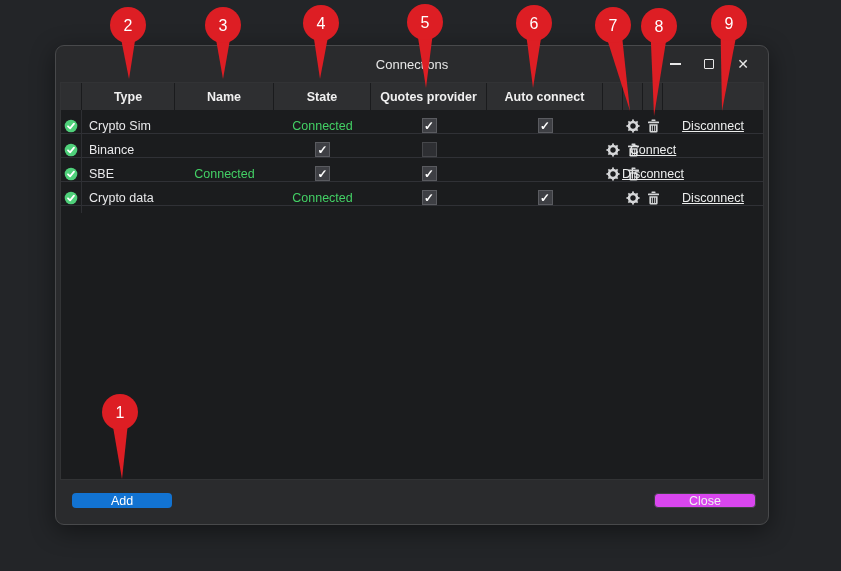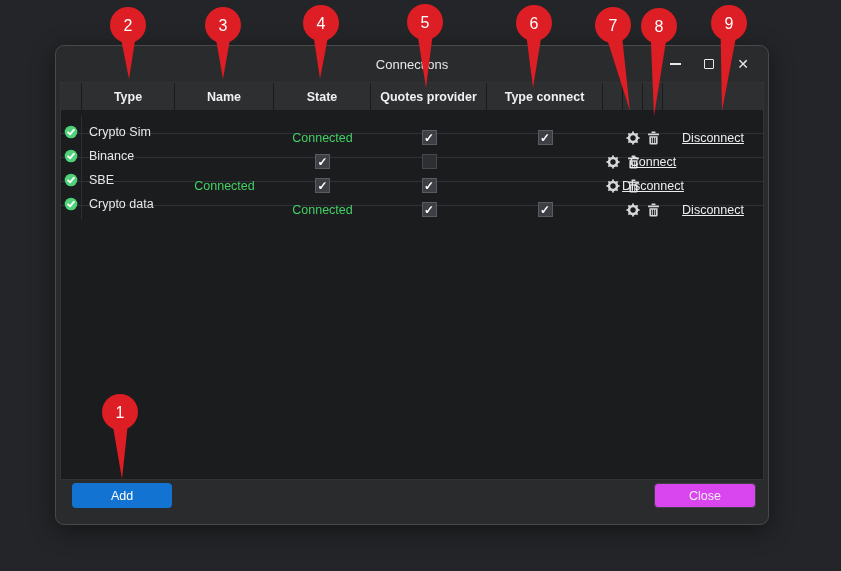--- a/index.html
+++ b/index.html
@@ -53,40 +53,40 @@
     border-right:1px solid #1a1b1d;
     display:flex; align-items:center; justify-content:center;
     font-size:12.5px; font-weight:700; color:#f0f0f0;
     white-space:nowrap; overflow:hidden;
   }
   .thead .hcell:last-child { border-right:none; }
   .trow { height:24px; border-bottom:1px solid #303136; }
   .cell { height:31px; display:flex; align-items:center; font-size:12.5px; color:#e9e9eb; }
   .cell.icon-cell { justify-content:center; border-right:1px solid #2e2f33; }
   .cell.text-cell { padding-left:7px; }
-  .cell.center { justify-content:center;margin-top:12px; }
+  .cell.center { justify-content:center; }
   .cell.state[data-status="connected"] { color:#43d065; }
   .cell.state[data-status="disconnected"] { color:#e15555; }
   .checkbox {
     width:15px; height:15px;
     background:#2e2f33; border:1px solid #46474b;
     display:flex; align-items:center; justify-content:center;
     cursor:pointer;
   }
   .checkbox[data-checked="true"] { background:#3e3f44; border-color:#5a5b60; }
   .checkbox[data-checked="true"]::after {
     content:"\2713"; color:#ffffff; font-size:12px; font-weight:bold; line-height:1;
   }
   .icon-btn { display:flex; align-items:center; justify-content:center; width:100%; height:100%; cursor:pointer; }
   .action-link {
     color:#eceded; text-decoration:underline; cursor:pointer; white-space:nowrap;
   }
   
   .btn {
-    position:absolute; height:25px;
+    position:absolute; height:15px;
     display:flex; align-items:center; justify-content:center;
     font-size:12.5px; border-radius:4px; cursor:pointer;
   }
   .btn-add { left:16px; bottom:16px; width:100px; background:#1273d2; color:#ffffff; }
   .btn-close { right:12px; bottom:16px; width:102px; background:#d946ef; color:#f0f0f1; border:1px solid #3f4044; }
   
   #annotation-overlay {
     position:absolute; left:0; top:0; width:841px; height:571px;
     z-index:50; pointer-events:none;
   }
@@ -111,21 +111,21 @@
   </div>
 
   <div class="table">
 
     <div class="grid-row thead">
       <div class="hcell"></div>
       <div class="hcell">Type</div>
       <div class="hcell">Name</div>
       <div class="hcell">State</div>
       <div class="hcell">Quotes provider</div>
-      <div class="hcell">Type connect</div>
+      <div class="hcell">Auto connect</div>
       <div class="hcell"></div>
       <div class="hcell"></div>
       <div class="hcell"></div>
       <div class="hcell"></div>
     </div>
 
     <div class="grid-row trow">
       <div class="cell icon-cell">
           <svg width="14" height="14" viewBox="0 0 14 14">
             <circle cx="7" cy="7" r="6.3" fill="#4fd07a"></circle>

